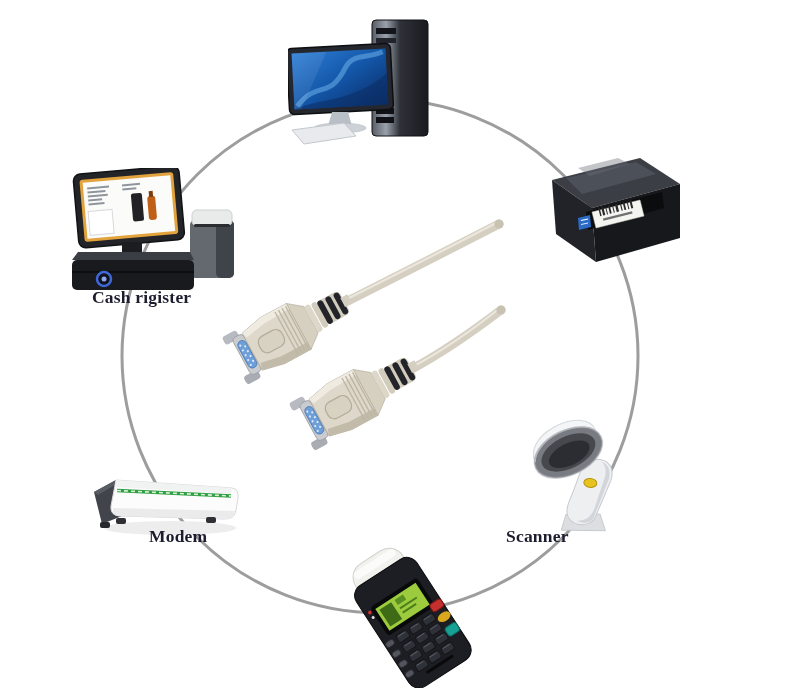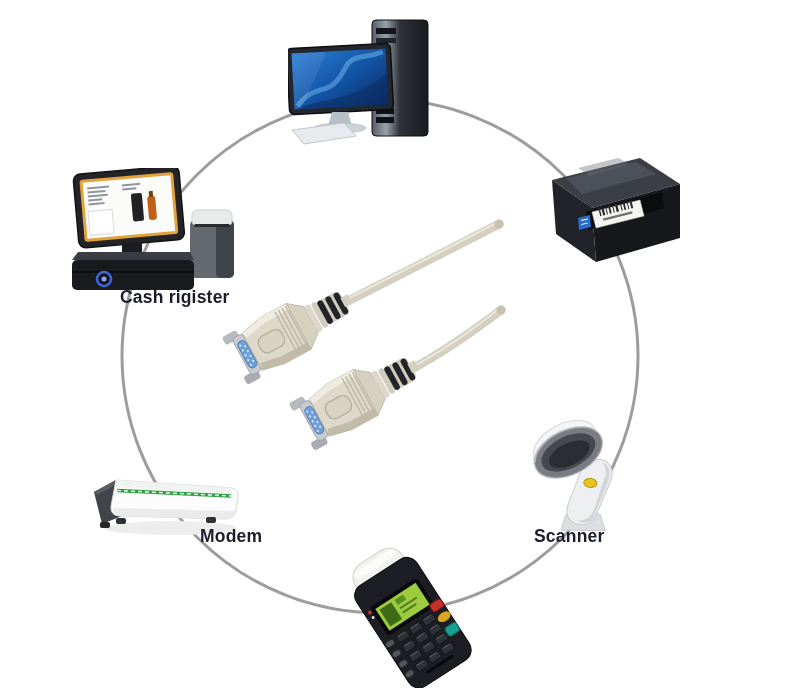--- a/index.html
+++ b/index.html
@@ -17,26 +17,26 @@
   .canvas{
     position:relative;width:790px;height:700px;overflow:hidden;
     background:var(--background);
     font-family:"Liberation Serif","DejaVu Serif",serif;
   }
   .layer{position:absolute;left:0;top:0;}
   .device{position:absolute;}
   .device svg{display:block;}
   .device-label{
     position:absolute;
-    font-family:Liberation Sans, sans-serif;
+    font-family:Liberation Serif, serif;
     font-weight:700;font-size:17.5px;line-height:20px;
-    color:var(--label_text);letter-spacing:.2px;white-space:nowrap;margin-left:28px;
+    color:var(--label_text);letter-spacing:.2px;white-space:nowrap;
   }
   #label-cash{left:92px;top:287px;}
-  #label-modem{left:172px;top:526px;}
+  #label-modem{left:149px;top:526px;}
   #label-scanner{left:506px;top:526px;}
 </style>
 </head>
 <body>
 
 <div class="canvas">
 
   <svg class="layer" width="790" height="700" viewBox="0 0 790 700">
     <defs>
       <g id="db9">

